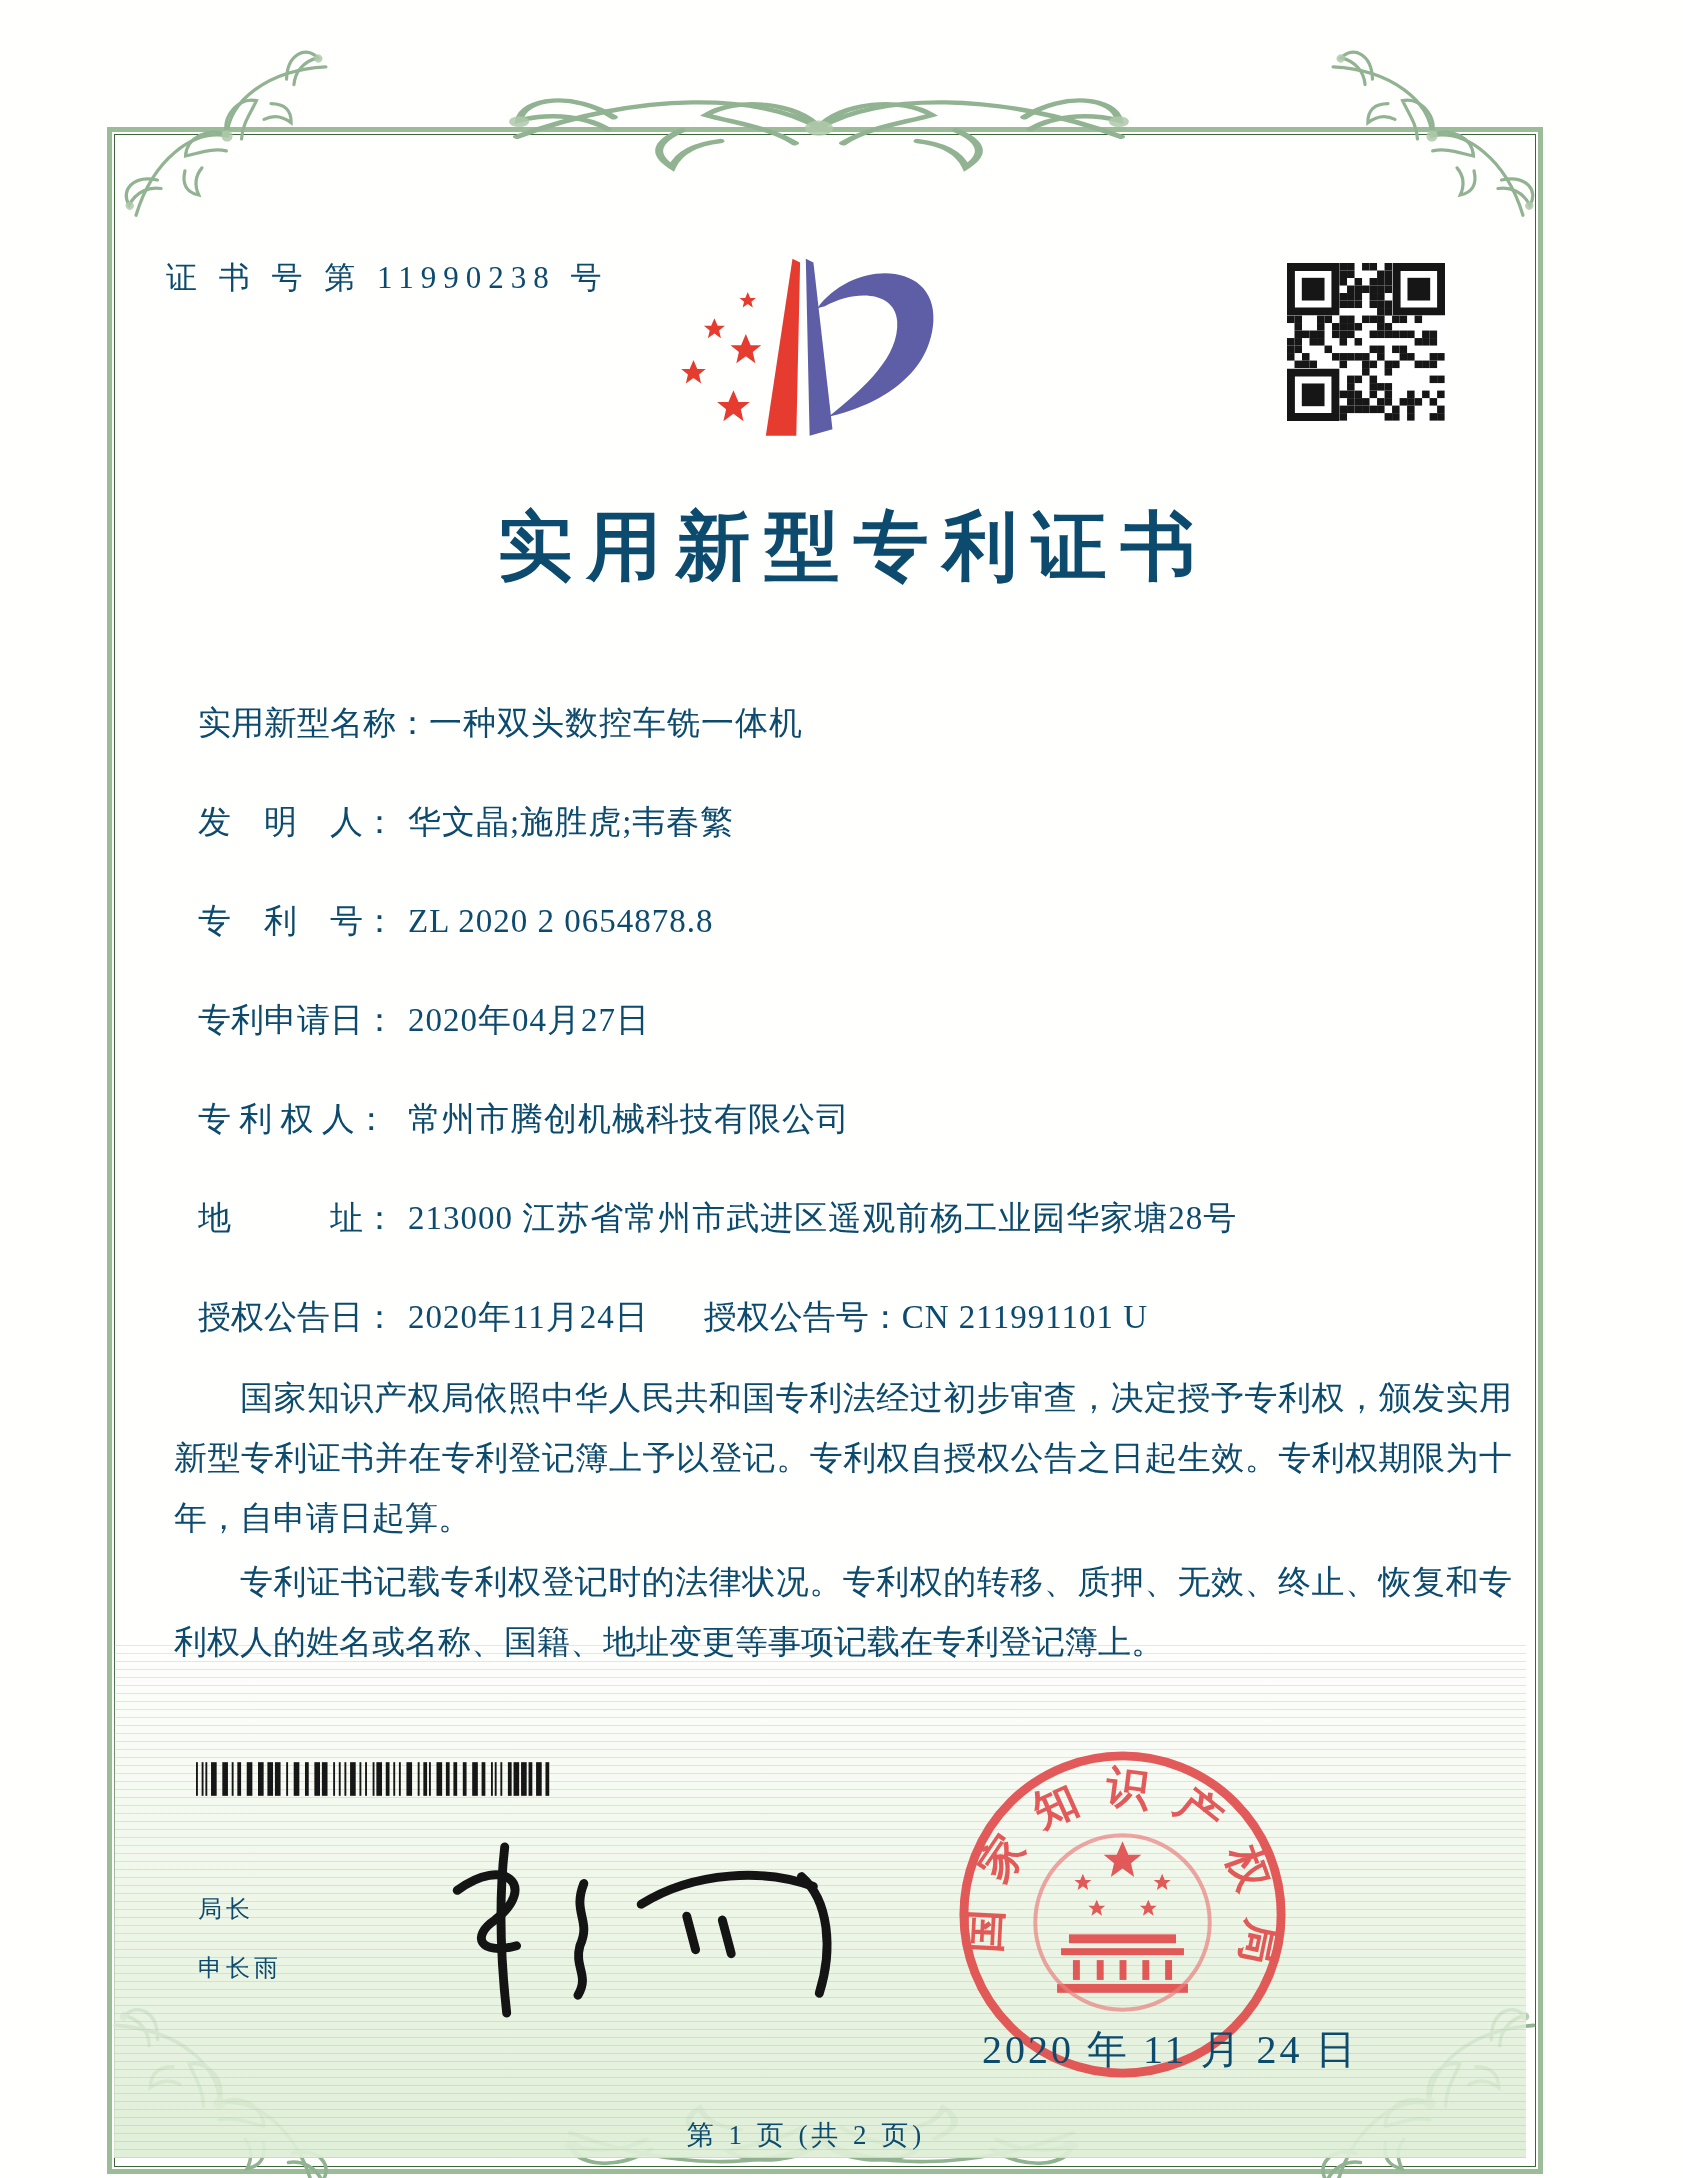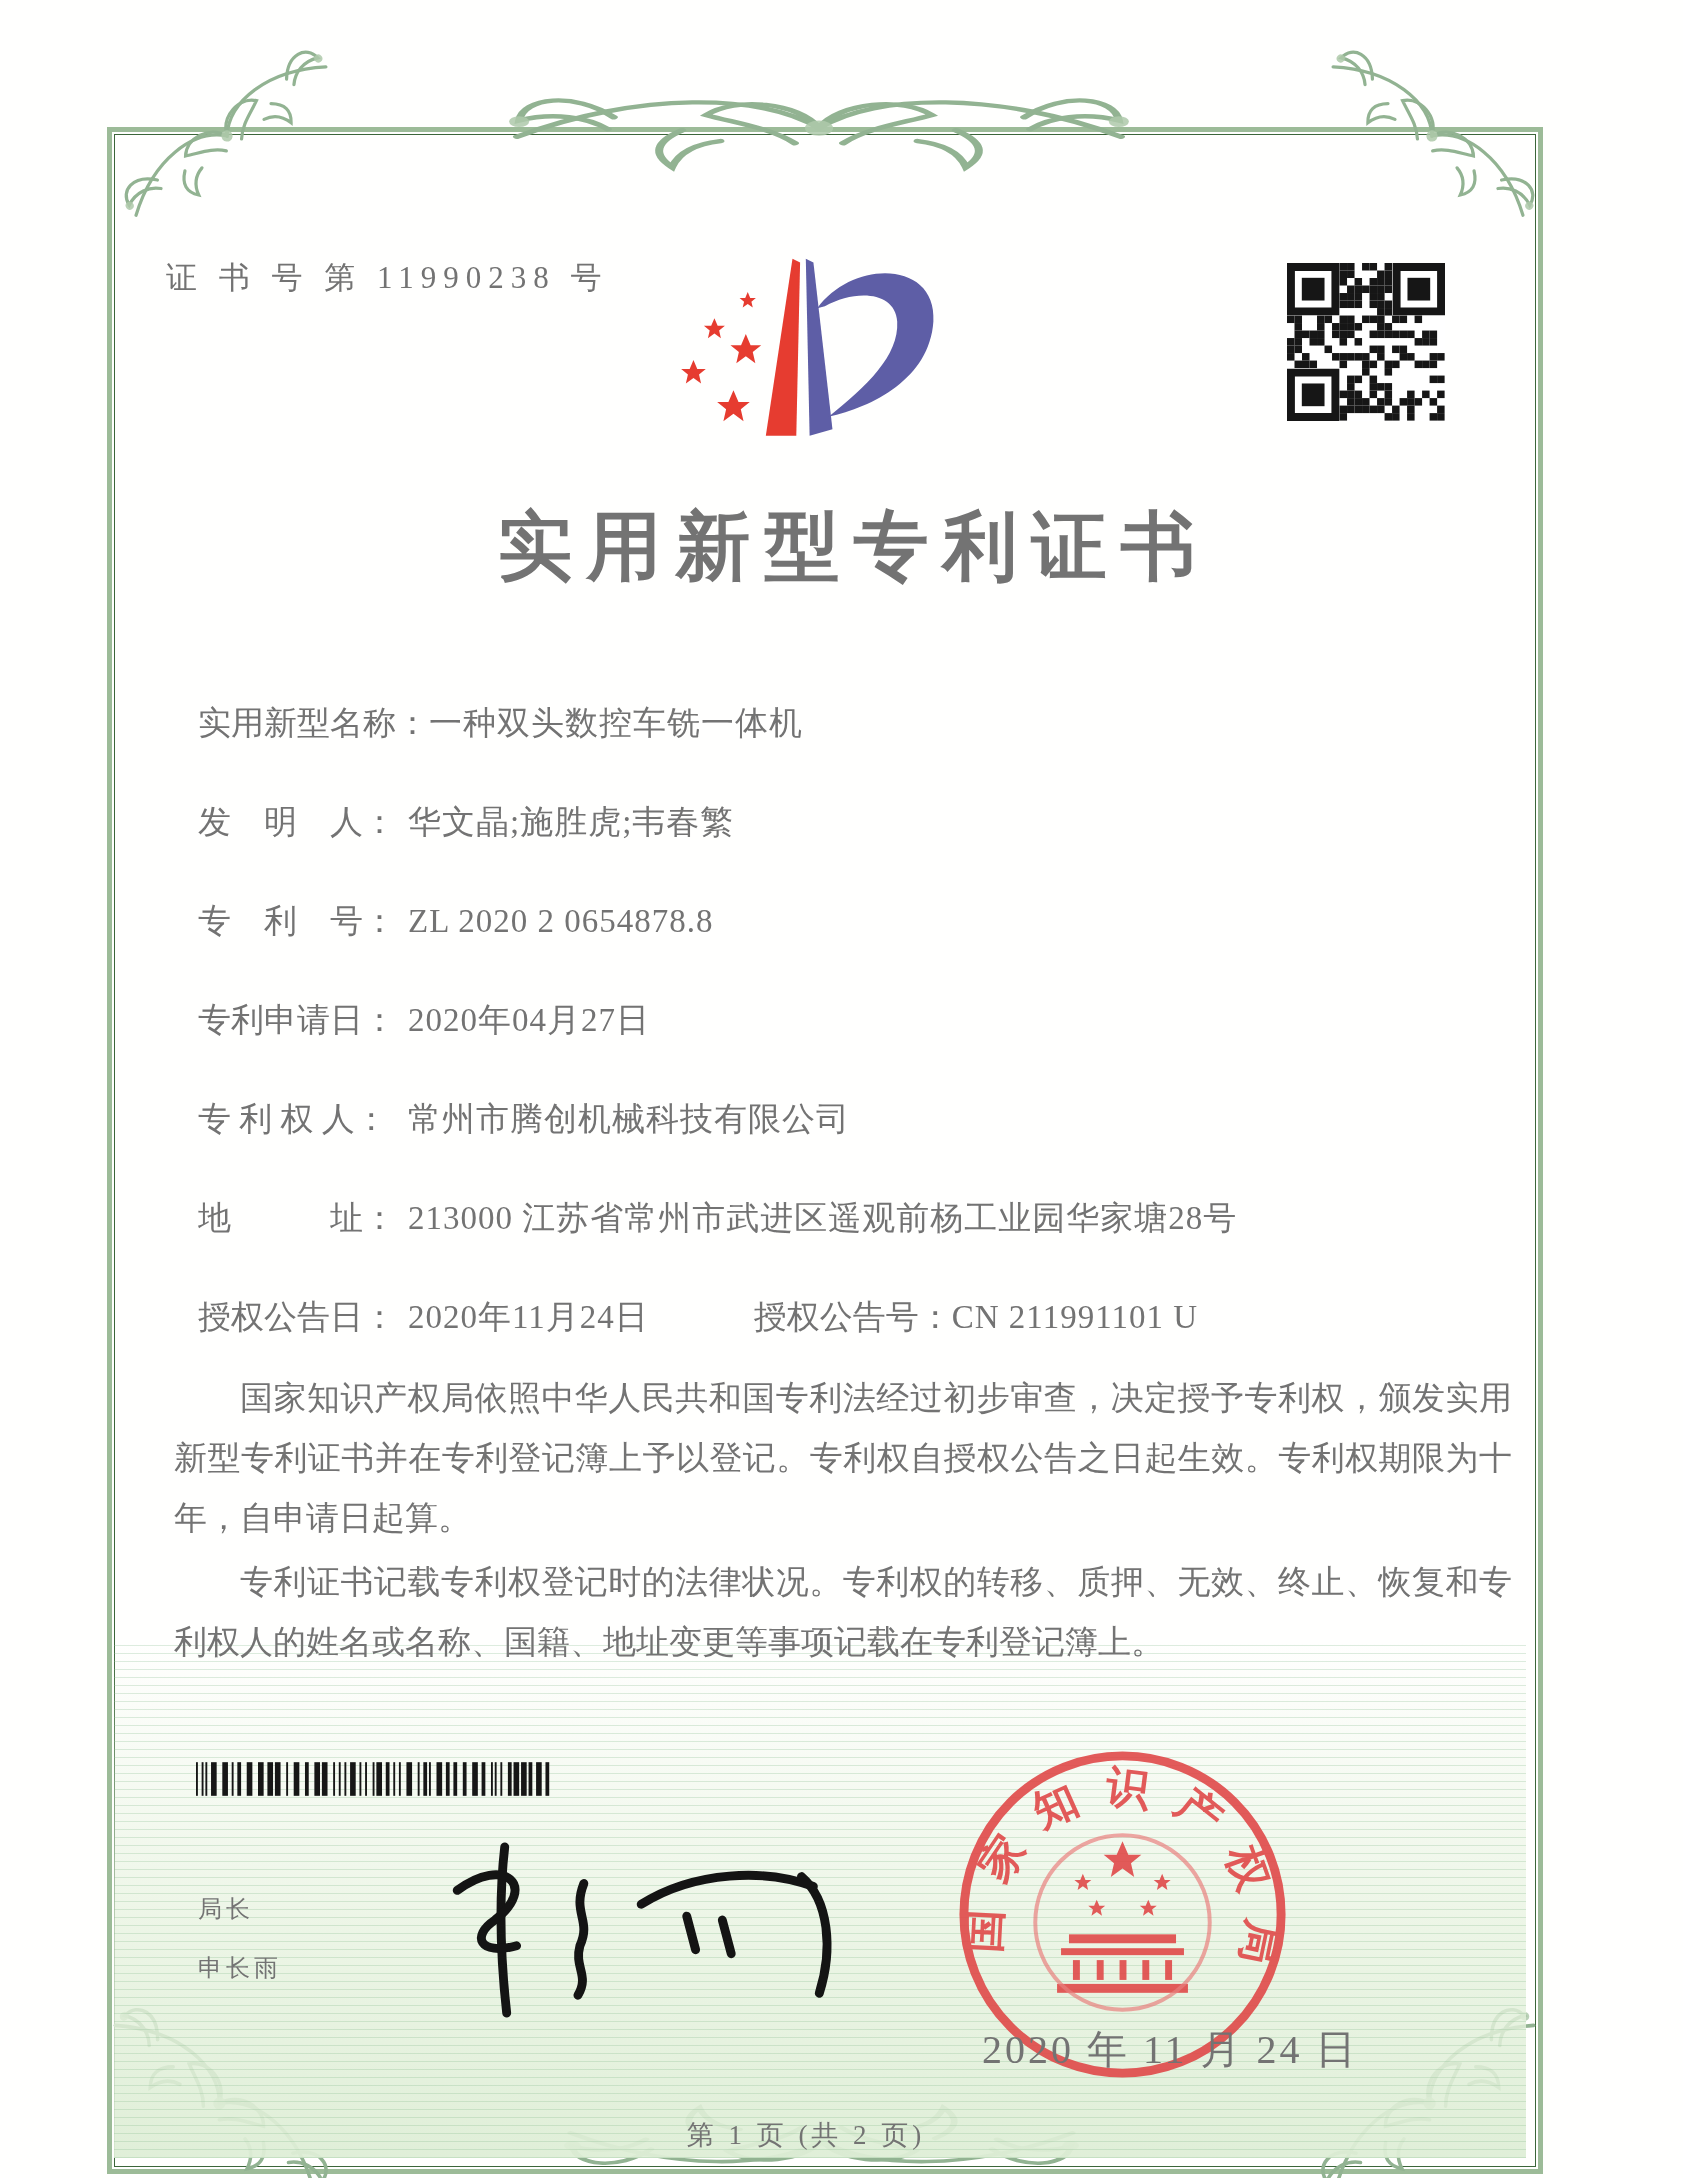--- a/index.html
+++ b/index.html
@@ -1,37 +1,37 @@
 <!DOCTYPE html>
 <html><head>
 <meta charset="utf-8">
 <style>
   html,body{margin:0;padding:0;background:#e9e9e9;}
   .page{position:relative;width:1683px;height:2178px;background:#fffffe;overflow:hidden;
-        font-family:"Liberation Serif","DejaVu Serif",serif;color:#737373;}
+        font-family:"Liberation Serif","DejaVu Serif",serif;color:#0c4a6e;}
   
   .frame{position:absolute;left:107px;top:127px;width:1426px;height:2037px;
          border:5px solid #9cbb98;}
   .frame::after{content:"";position:absolute;inset:2px;border:1px solid #3c663a;}
   .flourish{position:absolute;pointer-events:none;}
   
   .guilloche{position:absolute;left:114px;top:1643px;width:1412px;height:515px;
     background:
       repeating-linear-gradient(0deg, rgba(132,186,140,.28) 0 1px, rgba(255,255,255,0) 1px 8px),
       linear-gradient(180deg, rgba(236,245,230,0) 0%, rgba(230,242,222,.75) 55%, rgba(222,238,214,.95) 100%);}
   .certno{position:absolute;left:166px;top:257px;font-size:31px;letter-spacing:7px;}
   .logo{position:absolute;left:624px;top:234px;}
   .qr{position:absolute;left:1287px;top:263px;}
   .title{position:absolute;left:12px;top:497px;width:1683px;text-align:center;
          font-size:75px;font-weight:bold;letter-spacing:14px;}
   .fields{position:absolute;left:198px;top:701px;width:1327px;font-size:33px;}
   .frow{position:absolute;left:0;white-space:nowrap;}
   .flabel{display:inline-block;min-width:210px;}
   .fvalue{letter-spacing:1px;}
-  .pair2{margin-left:105px;text-align:right;}
+  .pair2{margin-left:55px;text-align:right;}
   .bodytext{position:absolute;left:170px;top:1364px;width:1346px;font-size:33px;
             line-height:60px;text-align:justify;}
   .bodytext p{margin:4px;text-indent:2em;}
   .barcode{position:absolute;left:196px;top:1762px;}
   .sigrole{position:absolute;left:198px;top:1893px;font-size:24px;letter-spacing:4px;font-family:Liberation Serif, serif;}
   .signame{position:absolute;left:198px;top:1952px;font-size:24px;letter-spacing:4px;}
   .handsig{position:absolute;left:388px;top:1824px;}
   .seal{position:absolute;left:952px;top:1744px;opacity:.88;}
   .sealdate{position:absolute;left:982px;top:2022px;font-size:40px;letter-spacing:3px;z-index:5;}
   .footer{position:absolute;left:0;top:2117px;width:1564px;text-align:center;font-size:27px;letter-spacing:4px;margin-left:24px;}

